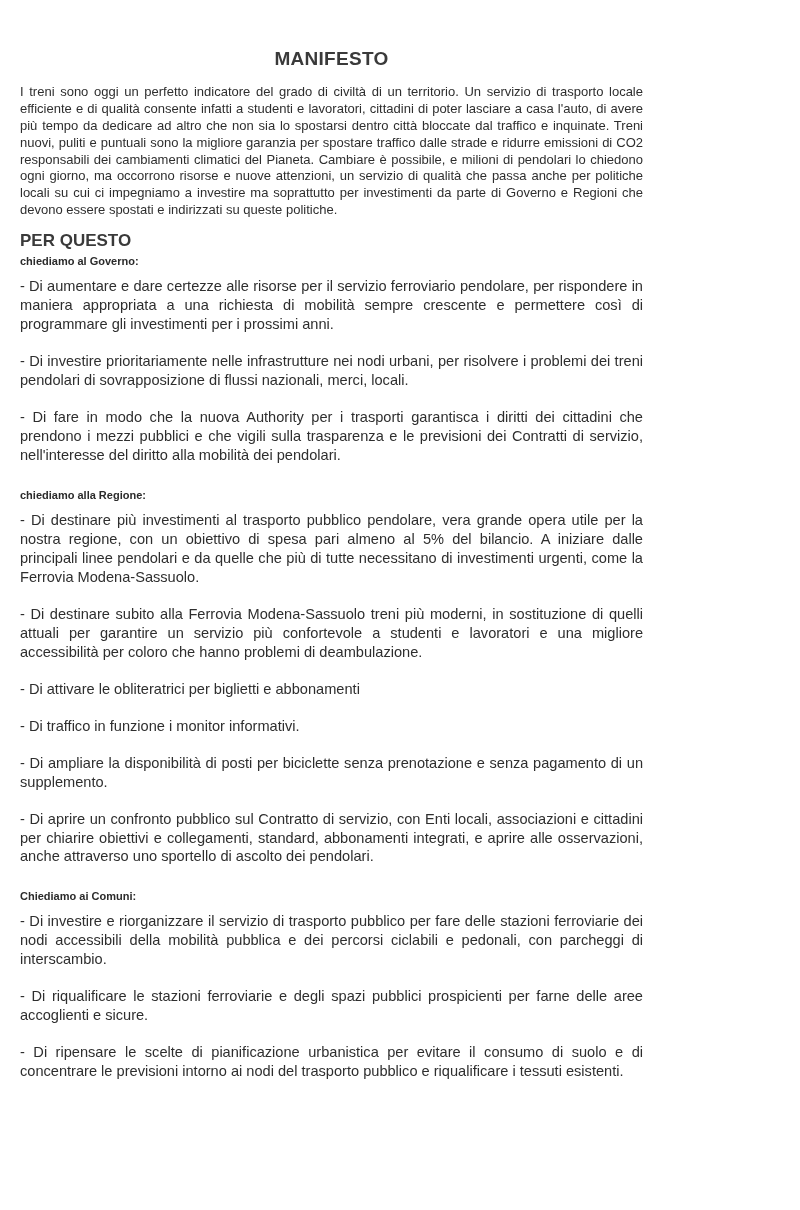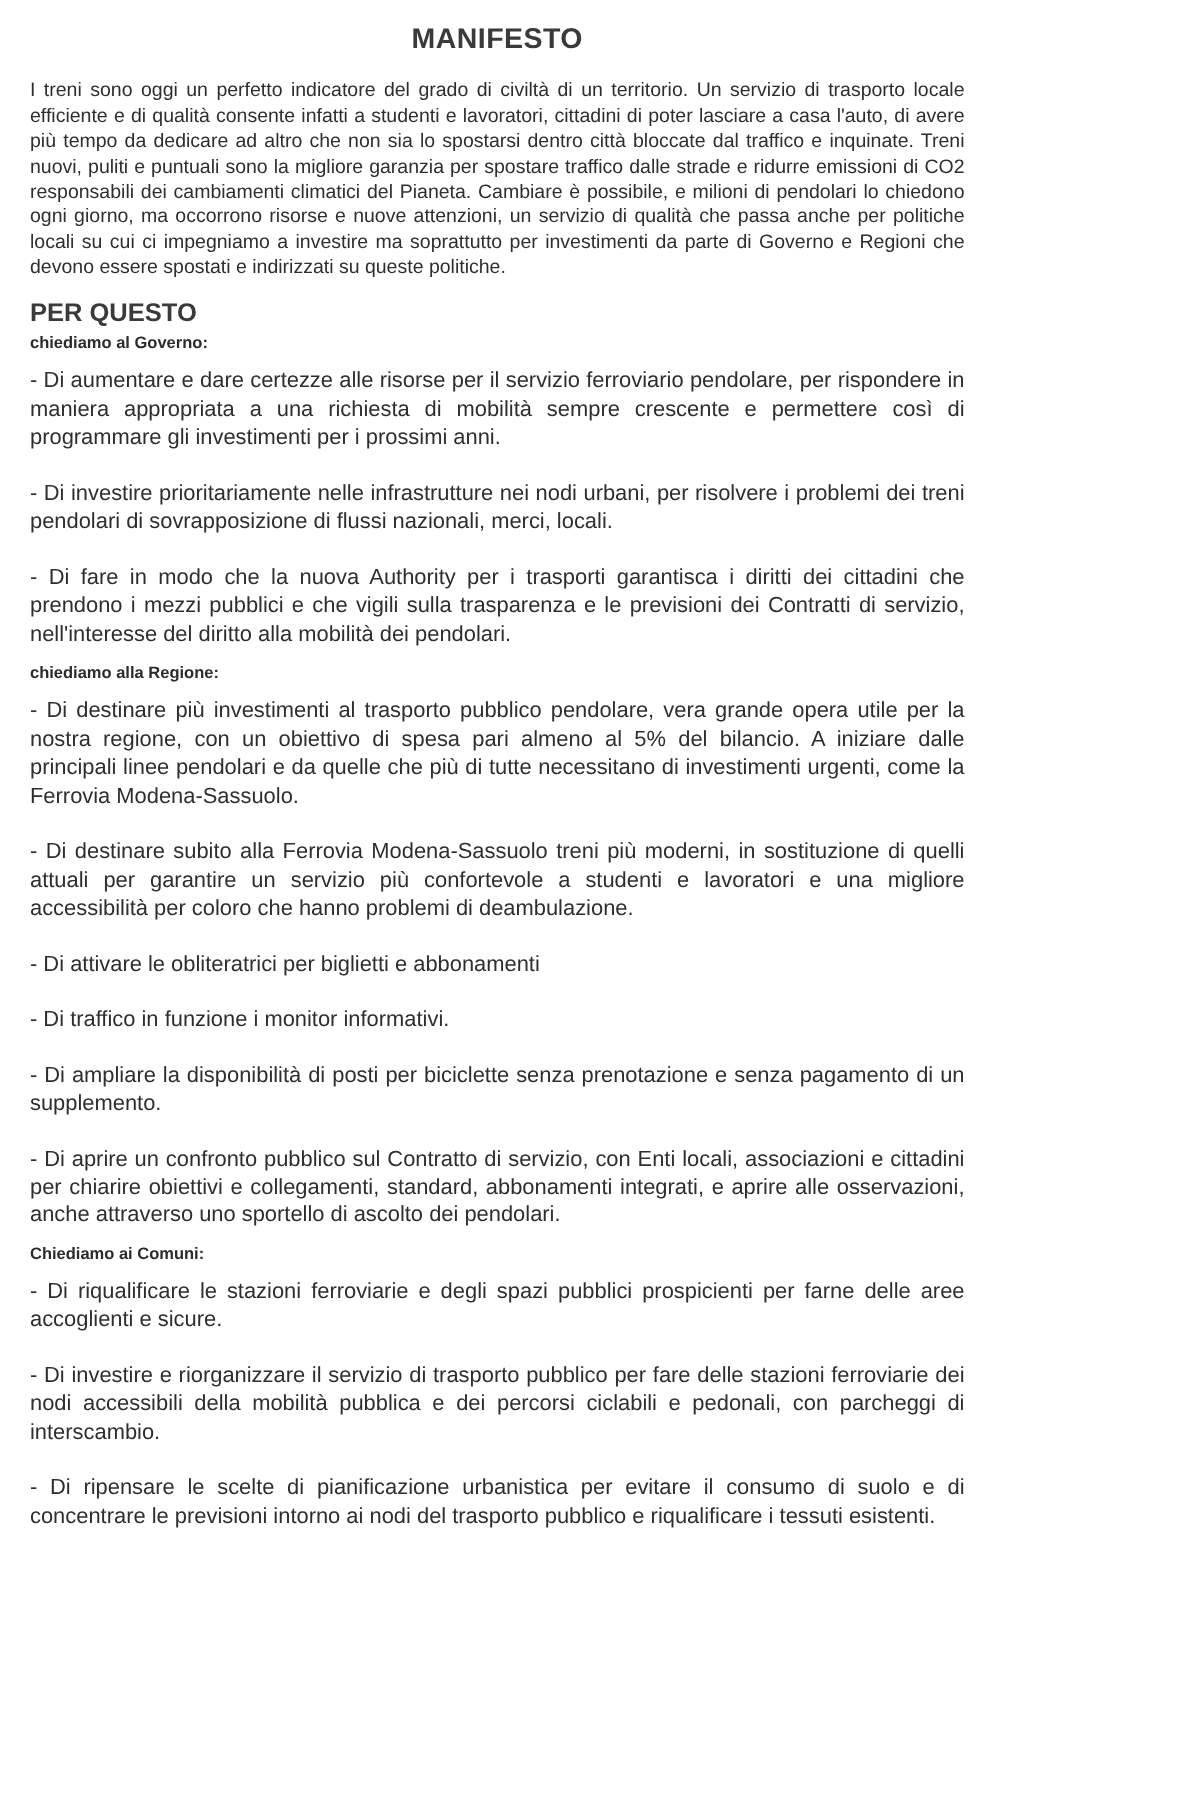--- a/index.html
+++ b/index.html
@@ -10,21 +10,21 @@
   body {
     width: 800px;
     min-height: 1210px;
     font-family: "Liberation Sans", sans-serif;
     color: #2b2b2b;
   }
   .page {
     width: 663px;
     min-height: 1210px;
     box-sizing: border-box;
-    padding: 16px 20px 14px 20px;
+    padding: 48px 20px 14px 20px;
   }
   .doc-title {
     text-align: center;
     font-size: 19px;
     font-weight: bold;
     letter-spacing: 0.3px;
     color: #3a3a3a;
     margin: 0 0 14px 0;
   }
   .section-heading-center {
@@ -45,21 +45,21 @@
   .intro {
     margin-bottom: 2px;
   }
   .subhead {
     font-size: 11px;
     font-weight: bold;
     color: #2b2b2b;
     margin: 4px 0 10px 0;
   }
   .subhead.spaced-top {
-    margin-top: 10px;
+    margin-top: 24px;
   }
   .item {
     margin: 0 0 18px 0;
     font-size: 14.6px;
     line-height: 1.30;
     text-align: justify;
     color: #2e2e2e;
   }
   .item.last {
     margin-bottom: 10px;
@@ -86,17 +86,17 @@
 
   <p class="item">- Di destinare più investimenti al trasporto pubblico pendolare, vera grande opera utile per la nostra regione, con un obiettivo di spesa pari almeno al 5% del bilancio. A iniziare dalle principali linee pendolari e da quelle che più di tutte necessitano di investimenti urgenti, come la Ferrovia Modena-Sassuolo.</p>
   <p class="item">- Di destinare subito alla Ferrovia Modena-Sassuolo treni più moderni, in sostituzione di quelli attuali per garantire un servizio più confortevole a studenti e lavoratori e una migliore accessibilità per coloro che hanno problemi di deambulazione.</p>
   <p class="item">- Di attivare le obliteratrici per biglietti e abbonamenti</p>
   <p class="item">- Di traffico in funzione i monitor informativi.</p>
   <p class="item">- Di ampliare la disponibilità di posti per biciclette senza prenotazione e senza pagamento di un supplemento.</p>
   <p class="item last">- Di aprire un confronto pubblico sul Contratto di servizio, con Enti locali, associazioni e cittadini per chiarire obiettivi e collegamenti, standard, abbonamenti integrati, e aprire alle osservazioni, anche attraverso uno sportello di ascolto dei pendolari.</p>
 
   <h2 class="subhead spaced-top">Chiediamo ai Comuni:</h2>
 
+  <p class="item">- Di investire e riorganizzare il servizio di trasporto pubblico per fare delle stazioni ferroviarie dei nodi accessibili della mobilità pubblica e dei percorsi ciclabili e pedonali, con parcheggi di interscambio.</p>
   <p class="item">- Di riqualificare le stazioni ferroviarie e degli spazi pubblici prospicienti per farne delle aree accoglienti e sicure.</p>
-  <p class="item">- Di investire e riorganizzare il servizio di trasporto pubblico per fare delle stazioni ferroviarie dei nodi accessibili della mobilità pubblica e dei percorsi ciclabili e pedonali, con parcheggi di interscambio.</p>
   <p class="item last">- Di ripensare le scelte di pianificazione urbanistica per evitare il consumo di suolo e di concentrare le previsioni intorno ai nodi del trasporto pubblico e riqualificare i tessuti esistenti.</p>
 
 </div>
 
 </body></html>

